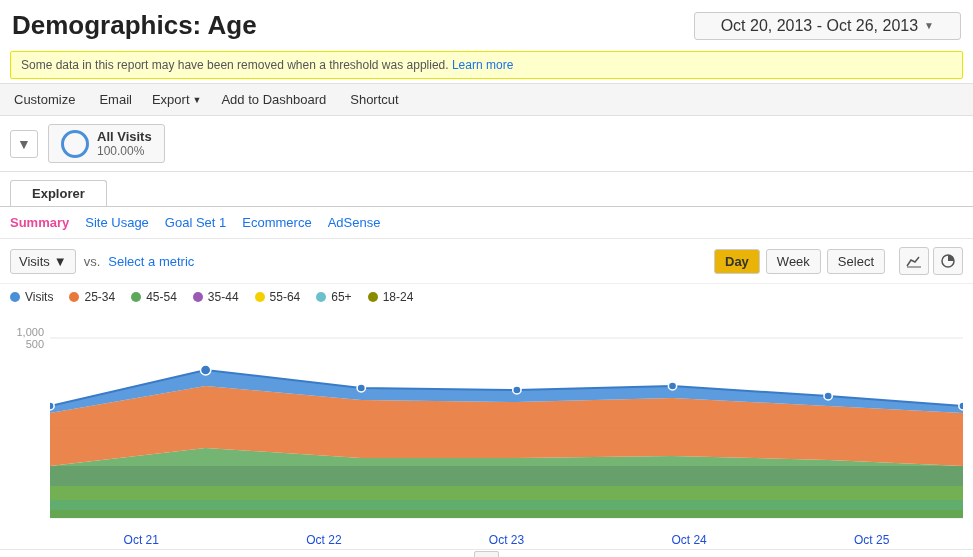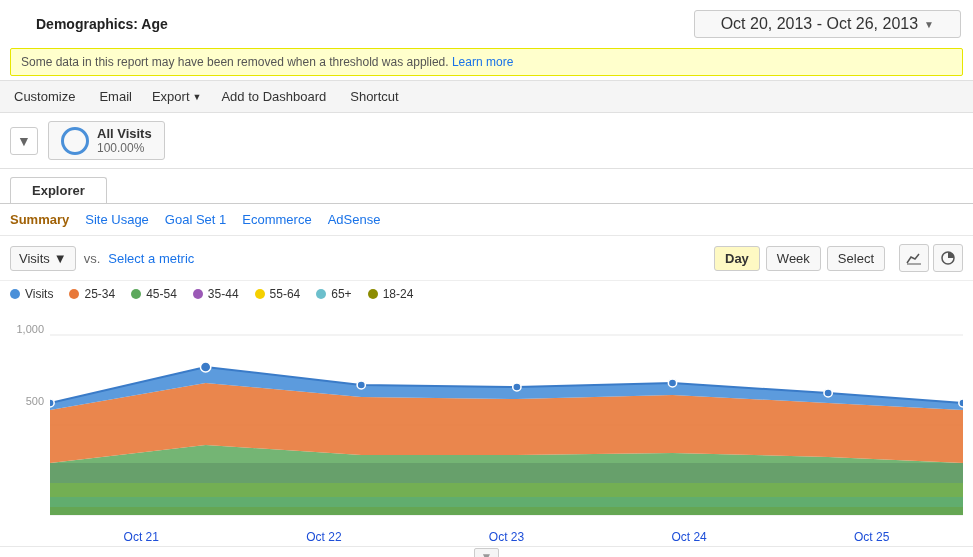--- a/index.html
+++ b/index.html
@@ -1,20 +1,20 @@
 <!DOCTYPE html>
 <html><head>
   <meta charset="utf-8">
   <style>
     * { margin: 0; padding: 0; box-sizing: border-box; }
     body { font-family: Arial, sans-serif; font-size: 13px; background: #fff; color: #333; width: 973px; overflow-x: hidden; }
 
     
     .page-header { display: flex; justify-content: space-between; align-items: center; padding: 10px 12px 6px; }
-    .page-title { font-size: 14px; font-weight: bold; color: #222; margin-left: 24px; }
+    .page-title { font-size: 26px; font-weight: bold; color: #222; }
     .date-range { font-size: 16px; color: #333; border: 1px solid #ccc; border-radius: 3px; padding: 4px 26px; background: #f8f8f8; cursor: pointer; display: flex; align-items: center; gap: 6px; }
     .date-range-arrow { font-size: 10px; color: #666; }
 
     
     .alert-banner { margin: 4px 10px; background: #ffffcc; border: 1px solid #e6e600; padding: 6px 10px; font-size: 12px; color: #555; border-radius: 2px; }
     .alert-banner a { color: #1a73e8; text-decoration: none; }
 
     
     .toolbar { display: flex; align-items: center; padding: 6px 10px; border-top: 1px solid #e0e0e0; border-bottom: 1px solid #e0e0e0; gap: 16px; background: #f5f5f5; }
     .toolbar-btn { color: #333; font-size: 13px; cursor: pointer; background: none; border: none; padding: 2px 4px; }
@@ -30,31 +30,31 @@
     .segment-pct { font-size: 12px; color: #666; }
 
     
     .explorer-tabs { padding: 8px 10px 0; border-bottom: 1px solid #ccc; }
     .tab-btn { display: inline-block; padding: 5px 21px; font-size: 13px; cursor: pointer; border: 1px solid #ccc; border-bottom: none; border-radius: 3px 3px 0 0; background: #f0f0f0; color: #333; margin-right: 2px; }
     .tab-btn.active { background: #fff; color: #333; font-weight: bold; }
 
     
     .sub-nav { display: flex; align-items: center; padding: 8px 10px; gap: 16px; border-bottom: 1px solid #e8e8e8; }
     .sub-nav-item { font-size: 13px; cursor: pointer; color: #1a73e8; }
-    .sub-nav-item.active { color: #a16207; font-weight: bold; text-decoration: none; }
+    .sub-nav-item.active { color: #ec4899; font-weight: bold; text-decoration: none; }
 
     
     .chart-controls { display: flex; align-items: center; padding: 8px 10px; justify-content: space-between; border-bottom: 1px solid #eee; }
     .metric-selector { display: flex; align-items: center; gap: 8px; }
     .metric-btn { display: flex; align-items: center; gap: 4px; padding: 4px 8px; border: 1px solid #ccc; border-radius: 3px; cursor: pointer; font-size: 13px; background: #f8f8f8; }
     .vs-label { color: #666; font-size: 13px; }
     .select-metric { color: #1a73e8; font-size: 13px; cursor: pointer; }
     .view-btns { display: flex; align-items: center; gap: 6px; }
     .period-btn { padding: 4px 10px; border: 1px solid #ccc; border-radius: 3px; cursor: pointer; font-size: 13px; background: #f8f8f8; color: #333; }
-    .period-btn.active { background: #fef9c3; font-weight: bold; }
+    .period-btn.active { background: #eab308; font-weight: bold; }
     .chart-type-btns { display: flex; gap: 4px; margin-left: 8px; }
     .chart-type-btn { width: 30px; height: 28px; border: 1px solid #ccc; border-radius: 3px; cursor: pointer; background: #f8f8f8; display: flex; align-items: center; justify-content: center; font-size: 14px; }
 
     
     .legend { display: flex; align-items: center; gap: 16px; padding: 6px 10px 4px; flex-wrap: wrap; }
     .legend-item { display: flex; align-items: center; gap: 5px; font-size: 12px; color: #333; }
     .legend-dot { width: 10px; height: 10px; border-radius: 50%; display: inline-block; }
 
     
     .chart-area { position: relative; padding: 10px 10px 0; }
@@ -173,21 +173,21 @@
     <span class="legend-dot" style="background:#8B8B00;"></span>
     <span>18-24</span>
   </div>
 </div>
 
 <div class="chart-area">
   <div style="display:flex; position:relative;">
 
     <div style="width:40px; display:flex; flex-direction:column; justify-content:flex-start; align-items:flex-end; padding-right:6px; padding-top:8px; font-size:11px; color:#999; height:200px;">
       <span>1,000</span>
-      <span style="margin-top:60px;">500</span>
+      <span style="">500</span>
     </div>
 
     <div style="flex:1;">
       <svg width="100%" height="210" viewBox="0 0 880 210" preserveAspectRatio="none">
 
         <line x1="0" y1="20" x2="880" y2="20" class="gridline"></line>
         <line x1="0" y1="110" x2="880" y2="110" class="gridline"></line>
         <line x1="0" y1="200" x2="880" y2="200" class="gridline"></line>
 
         <polygon points="0,200 150,200 300,200 450,200 600,200 750,200 880,200 880,192 750,192 600,192 450,192 300,192 150,192 0,192" fill="#8B8B00" opacity="0.85"></polygon>

